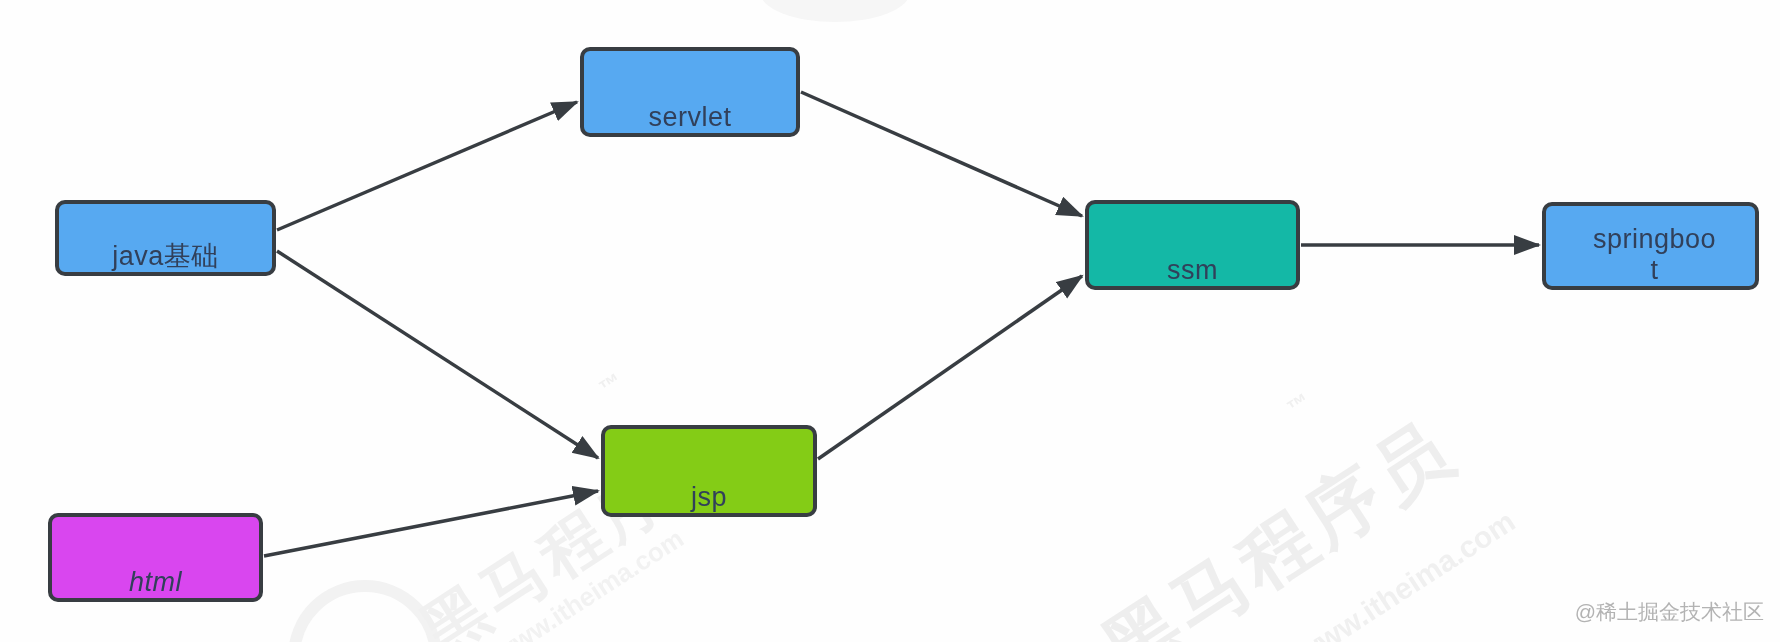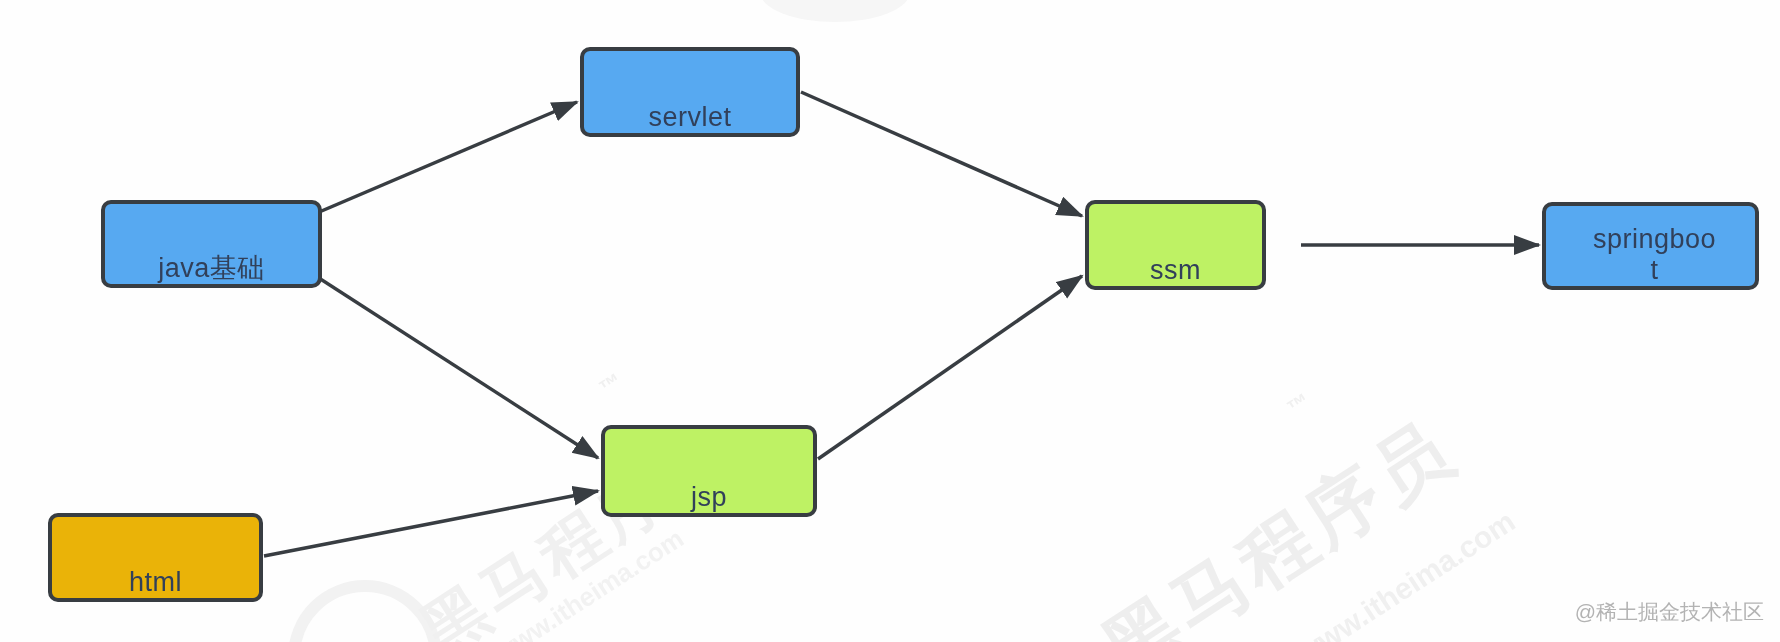--- a/index.html
+++ b/index.html
@@ -90,33 +90,33 @@
       </marker>
     </defs>
   <line x1="277" y1="230" x2="577" y2="102" stroke="#383d42" stroke-width="3.5" marker-end="url(#arrow)"></line>
       <line x1="277" y1="251" x2="598" y2="458" stroke="#383d42" stroke-width="3.5" marker-end="url(#arrow)"></line>
       <line x1="264" y1="556" x2="598" y2="491" stroke="#383d42" stroke-width="3.5" marker-end="url(#arrow)"></line>
       <line x1="801" y1="92" x2="1082" y2="216" stroke="#383d42" stroke-width="3.5" marker-end="url(#arrow)"></line>
       <line x1="818" y1="459" x2="1082" y2="276" stroke="#383d42" stroke-width="3.5" marker-end="url(#arrow)"></line>
       <line x1="1301" y1="245" x2="1539" y2="245" stroke="#383d42" stroke-width="3.5" marker-end="url(#arrow)"></line>
     </svg>
 
-  <div class="node" style="left: 55px; top: 200px; width: 221px; height: 88px; background: rgb(87, 169, 241); border-color: rgb(56, 61, 66); margin-left: 46px;">
+  <div class="node" style="left: 55px; top: 200px; width: 221px; height: 76px; background: rgb(87, 169, 241); border-color: rgb(56, 61, 66);">
     <span class="node-label">java基础</span>
   </div>
   <div class="node" style="left: 580px; top: 47px; width: 220px; height: 90px; background: rgb(87, 169, 241); border-color: rgb(56, 61, 66);">
     <span class="node-label">servlet</span>
   </div>
-  <div class="node" style="left: 601px; top: 425px; width: 216px; height: 92px; background: #bef264; border-color: rgb(56, 61, 66);">
+  <div class="node" style="left: 601px; top: 425px; width: 216px; height: 92px; background: #84cc16; border-color: rgb(56, 61, 66);">
     <span class="node-label">jsp</span>
   </div>
-  <div class="node" style="left: 48px; top: 513px; width: 215px; height: 89px; background: #eab308; border-color: rgb(56, 61, 66);">
+  <div class="node" style="left: 48px; top: 513px; width: 215px; height: 89px; background: #d946ef; border-color: rgb(56, 61, 66); font-style: italic;">
     <span class="node-label">html</span>
   </div>
-  <div class="node" style="left: 1085px; top: 200px; width: 181px; height: 90px; background: #bef264; border-color: rgb(56, 61, 66);">
+  <div class="node" style="left: 1085px; top: 200px; width: 215px; height: 90px; background: #14b8a6; border-color: rgb(56, 61, 66);">
     <span class="node-label">ssm</span>
   </div>
   <div class="node" style="left: 1542px; top: 202px; width: 217px; height: 88px; background: rgb(87, 169, 241); border-color: rgb(56, 61, 66); padding-left: 8px;">
     <span class="node-label">springboo
 t</span>
   </div>
 
   <div class="attribution">@稀土掘金技术社区</div>
 </div>
 

